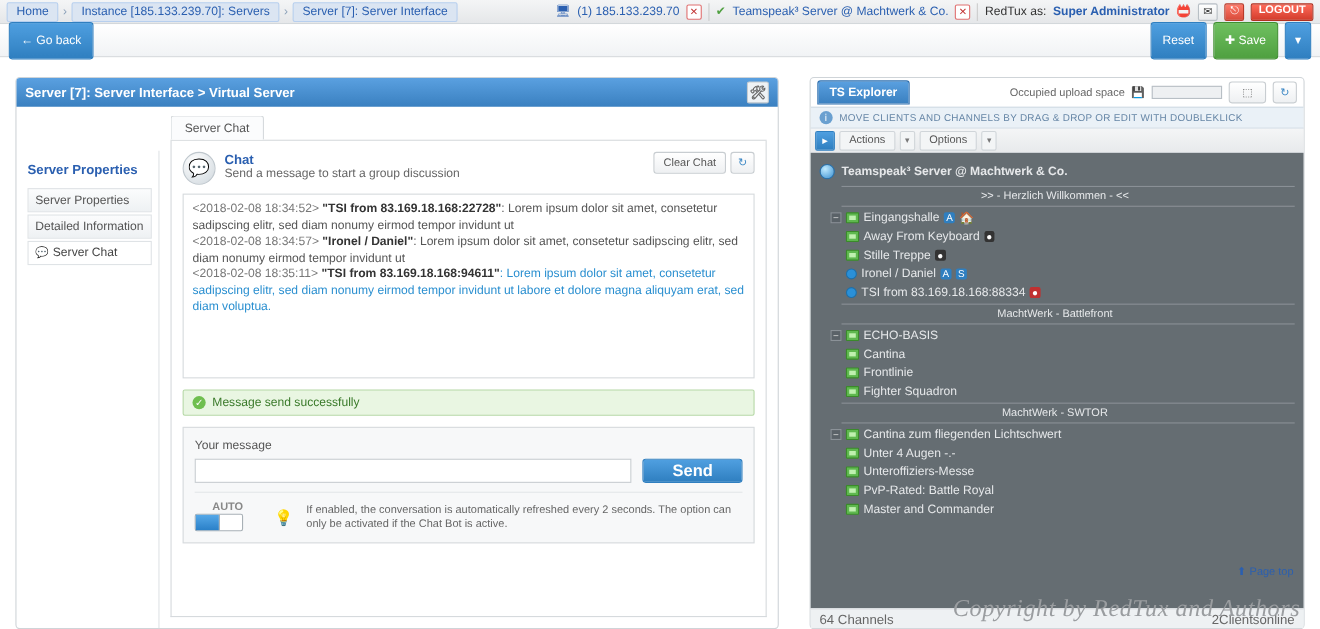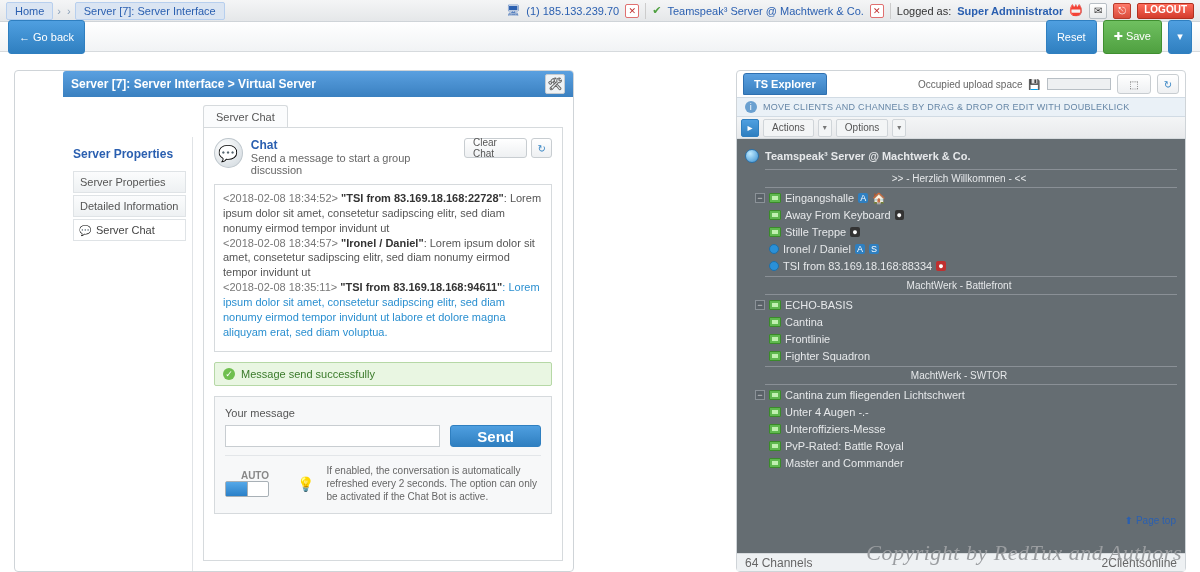--- a/index.html
+++ b/index.html
@@ -16,21 +16,21 @@
 
 .toolbar { height: 30px; background: linear-gradient(#fff,#f1f3f5); border-bottom:1px solid #d6dadd; display:flex; align-items:center; padding:0 8px; }
 .btn { height:34px; padding:0 10px; border-radius:3px; color:#fff; font-size:11px; display:flex; align-items:center; cursor:pointer; border:1px solid; }
 .btn.blue { background:linear-gradient(#4f9fe0,#2f7fc0); border-color:#2f7fc0; }
 .btn.green { background:linear-gradient(#6fc060,#4fa040); border-color:#3f8f30; }
 .btn.icon { width:24px; padding:0; justify-content:center; }
 .toolright { margin-left:auto; display:flex; gap:6px; }
 
 .main { display:flex; padding:18px 14px 0 14px; gap:10px; height: calc(572px - 22px - 30px); }
 .panel { border:1px solid #cfd4d8; border-radius:4px; background:#fff; display:flex; flex-direction:column; }
-.panel.left { width:560px;padding-left:48px; }
+.panel.left { width:694px; }
 .panel.right { width:450px; margin-left:auto; }
 .phead { height:26px; background:linear-gradient(#5aa0e0,#3a80c0); border-radius:3px 3px 0 0; display:flex; align-items:center; padding:0 8px; color:#fff; font-weight:bold; font-size:12px; }
 .phead .tool { margin-left:auto; width:20px; height:20px; background:#eef2f5; border:1px solid #c5cbd0; border-radius:2px; display:flex; align-items:center; justify-content:center; cursor:pointer; color:#666; }
 .pl-body { display:flex; flex:1; min-height:0; }
 .sidebar { width:130px; border-right:1px solid #e0e3e6; padding:10px 6px 6px 10px;margin-top:40px; }
 .sidebar h3 { color:#2a5fb0; font-size:12px; font-weight:bold; margin-bottom:10px; }
 .sitem { height:22px; display:flex; align-items:center; padding:0 6px; background:linear-gradient(#fbfcfd,#eef1f3); border:1px solid #dfe3e6; margin-bottom:2px; font-size:11px; color:#555; cursor:pointer; }
 .sitem.active { background:#fff; color:#444; }
 .sitem .ico { width:12px; height:12px; margin-right:4px; display:flex; align-items:center; justify-content:center; font-size:10px; }
 .content { flex:1; padding:8px 10px 10px 10px; display:flex; flex-direction:column; min-height:0; }
@@ -92,33 +92,34 @@
 .pagetop { position:absolute; right:24px; bottom:46px; font-size:10px; color:#2a5fb0; cursor:pointer; display:flex; align-items:center; gap:3px; }
 .indent1 { margin-left:14px; }
 .indent2 { margin-left:28px; }
 </style>
 </head>
 <body>
 
 <div class="topbar">
   <div class="crumb">Home</div>
   <div class="crumb sep">›</div>
+  <div class="crumb">Instance [185.133.239.70]: Servers</div>
   <div class="crumb sep">›</div>
   <div class="crumb">Server [7]: Server Interface</div>
 
   <div class="topright">
     <span style="color:#2a5fb0">🖥</span>
     <span class="link">(1) 185.133.239.70</span>
     <span class="xbtn">✕</span>
     <div class="vline"></div>
     <span style="color:#4fa040">✔</span>
     <span class="link">Teamspeak³ Server @ Machtwerk &amp; Co.</span>
     <span class="xbtn">✕</span>
     <div class="vline"></div>
-    <span>Logged as:</span>
+    <span>RedTux as:</span>
     <span class="link" style="font-weight:bold">Super Administrator</span>
     <span style="color:#c07020">📛</span>
     <span class="sbtn">✉</span>
     <span class="sbtn" style="background:linear-gradient(#ff7a6a,#d84b3a);border-color:#b83a2a;color:#fff">⎋</span>
     <span class="logout">LOGOUT</span>
   </div>
 </div>
 
 <div class="toolbar">
   <div class="btn blue">← Go back</div>

